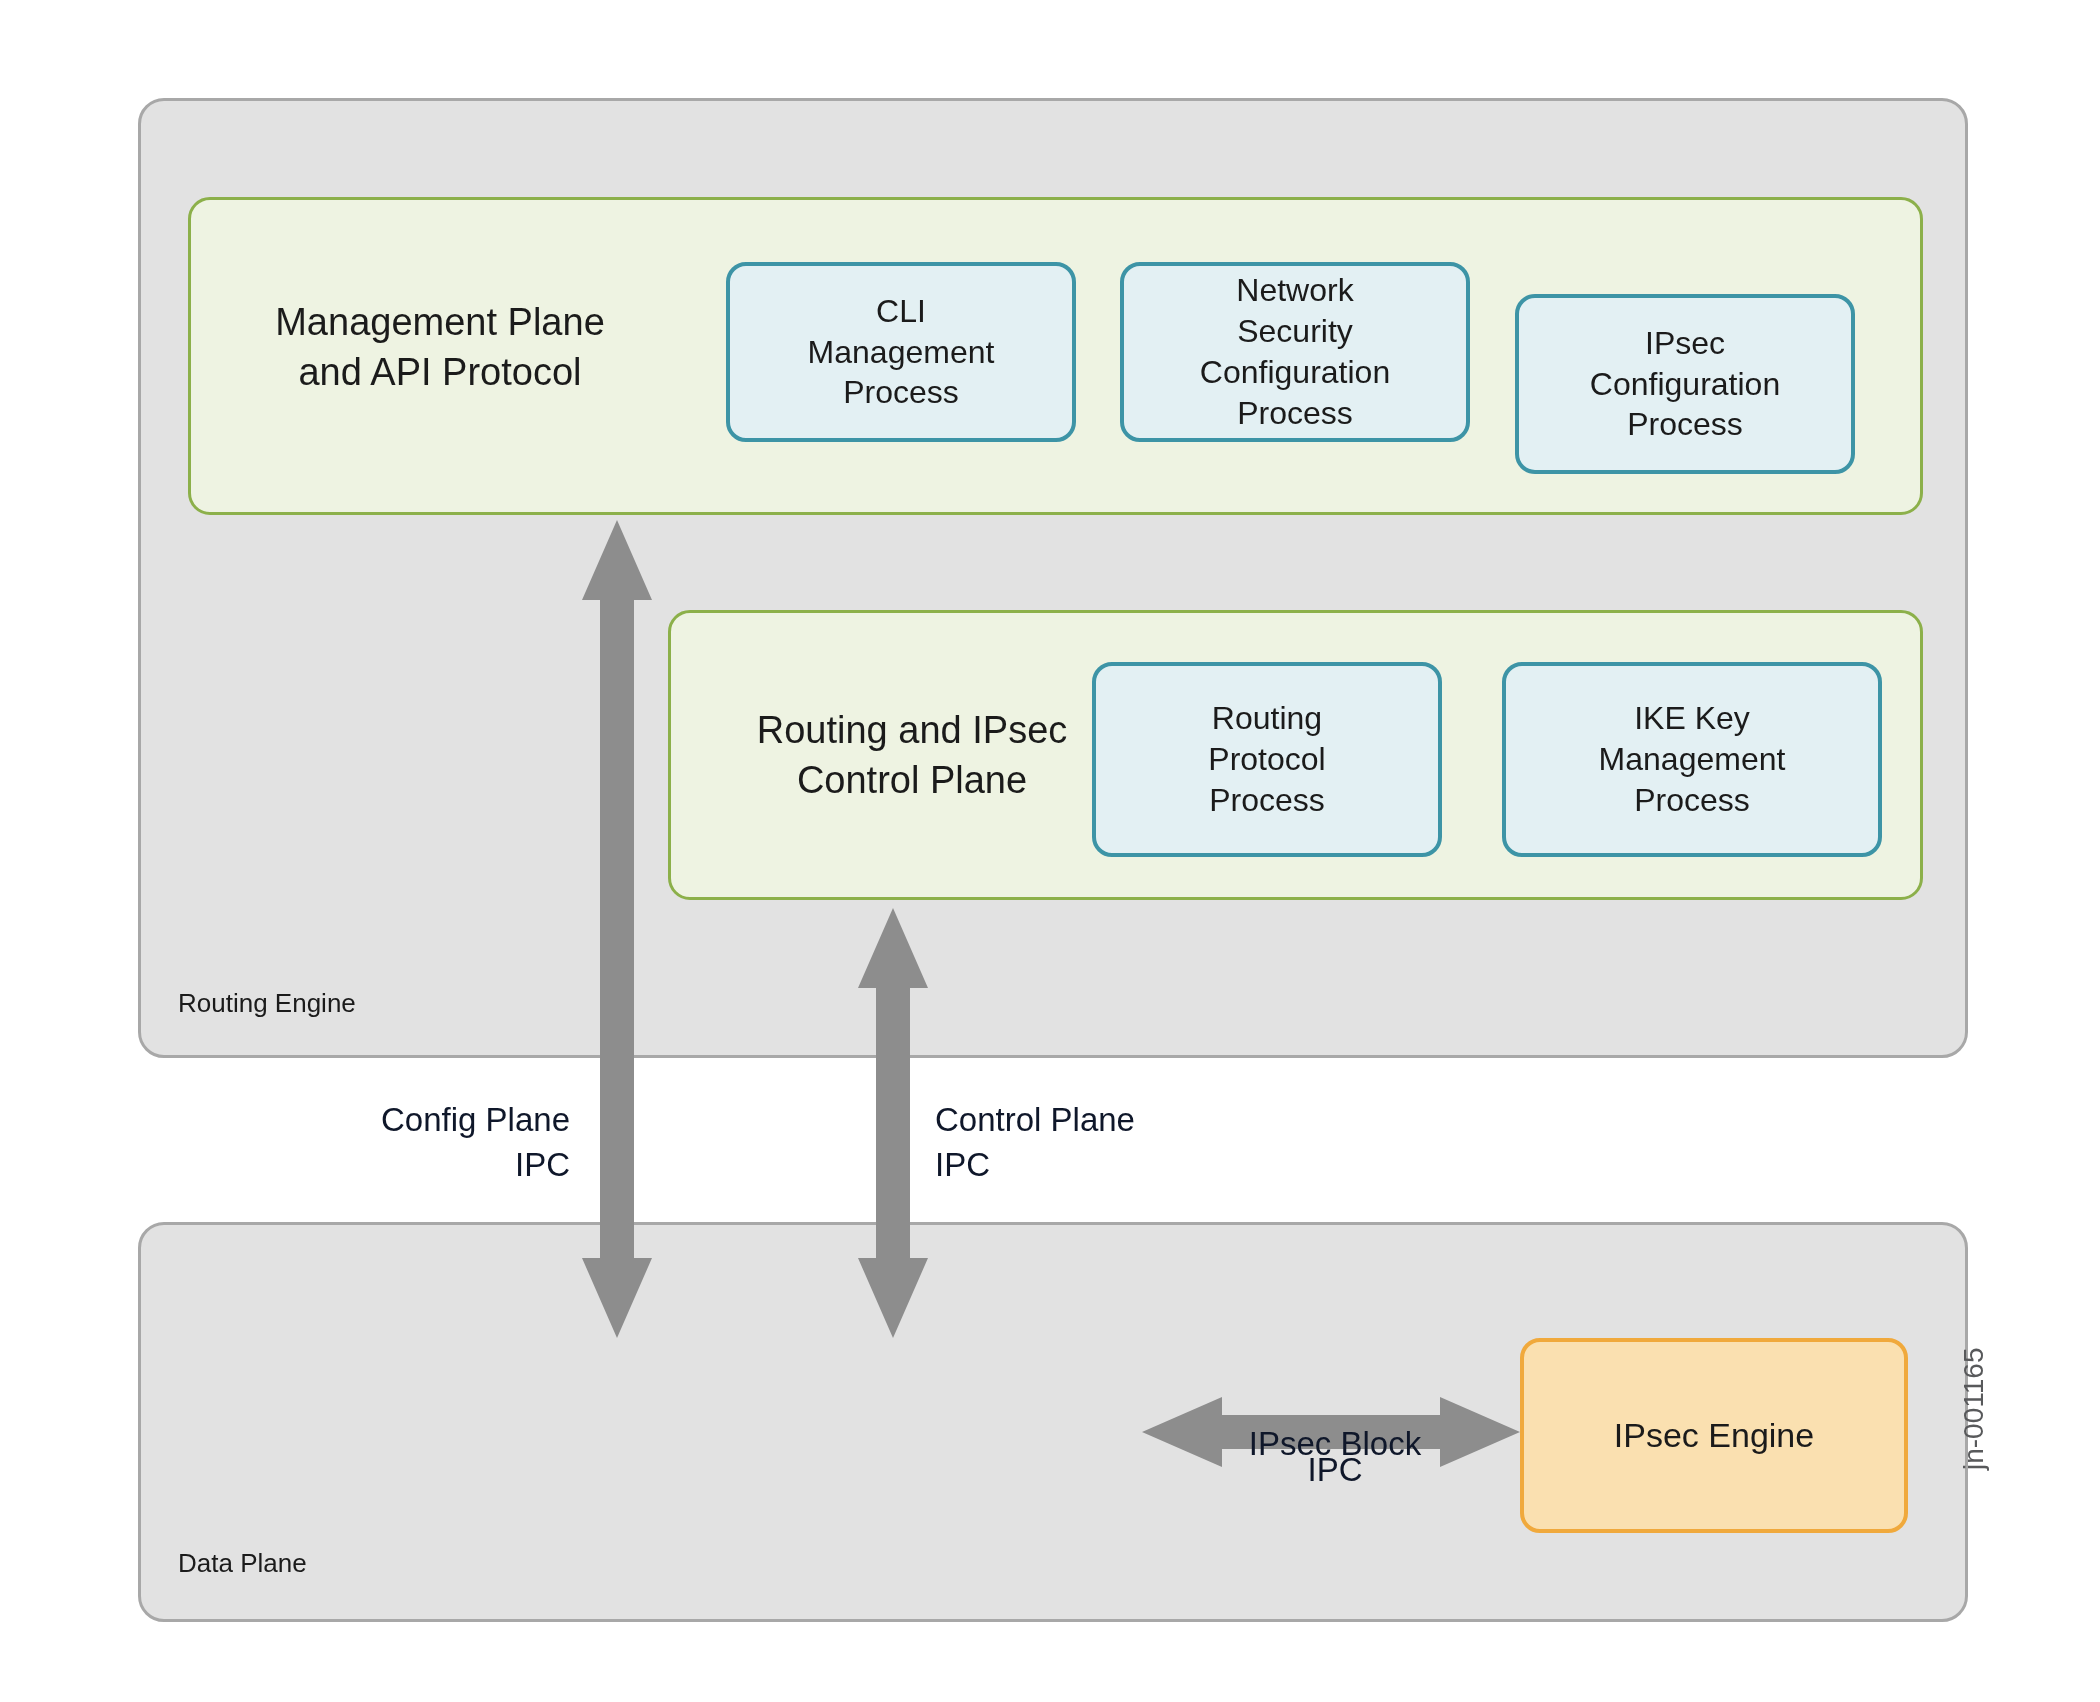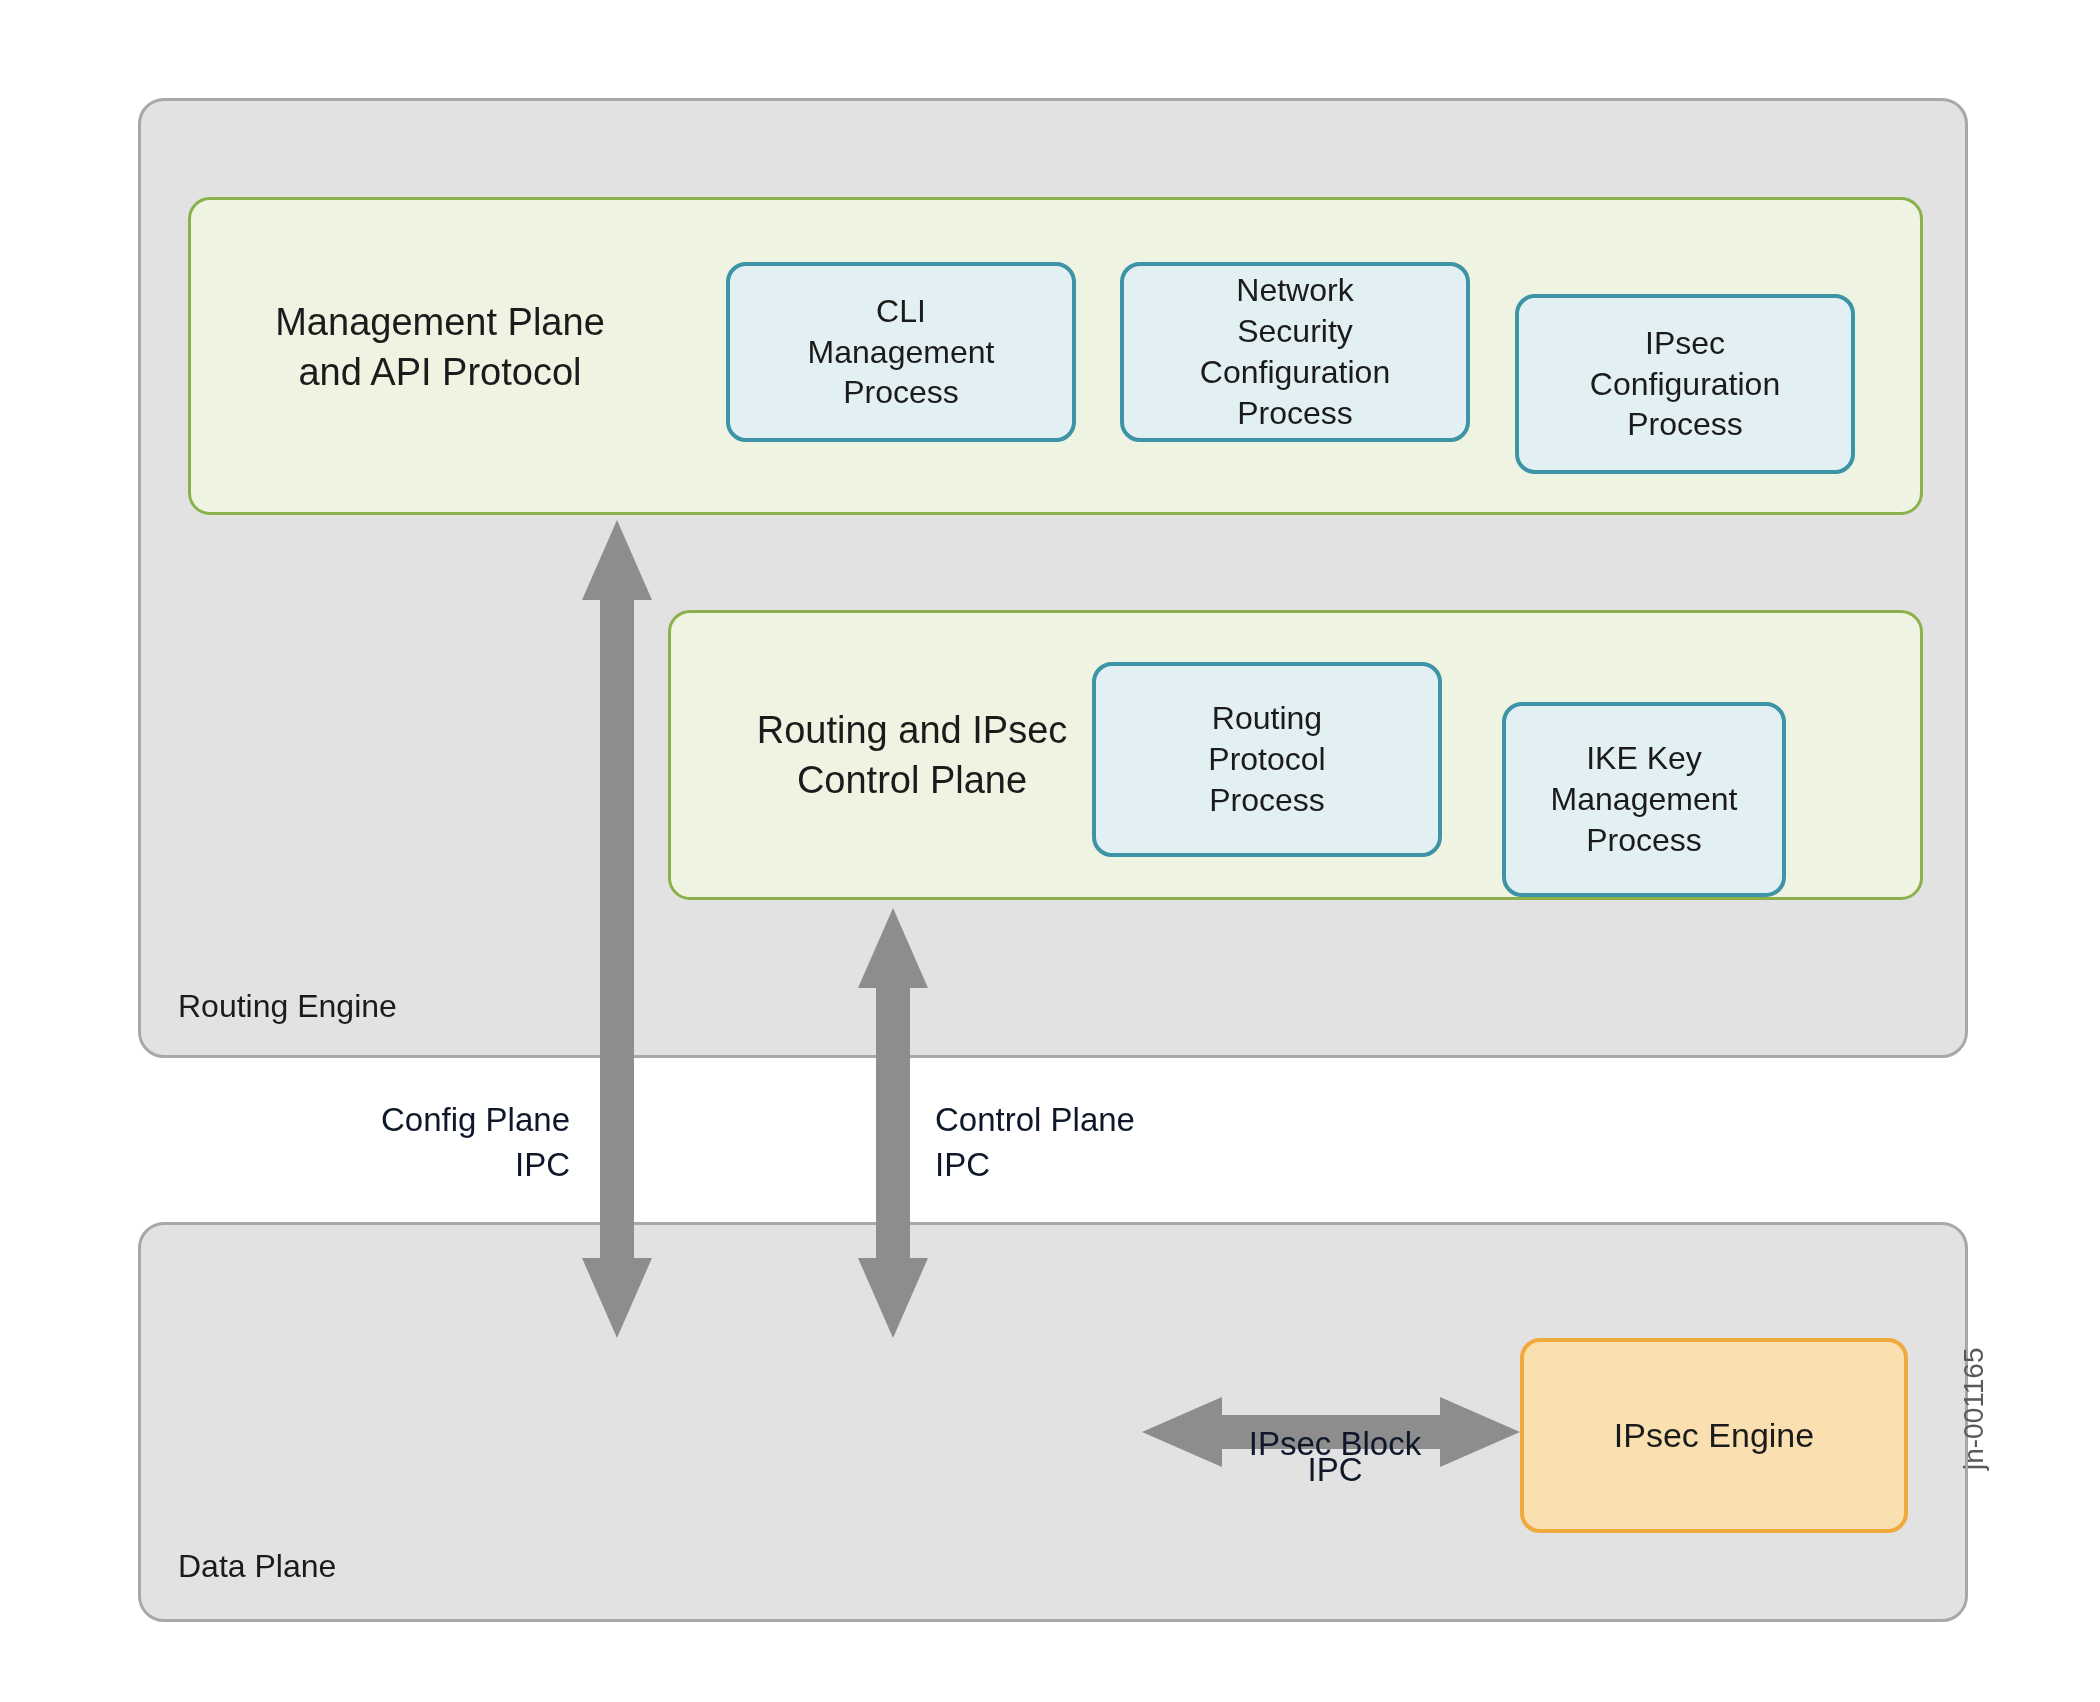--- a/index.html
+++ b/index.html
@@ -24,21 +24,21 @@
     background: #e2e2e2;
     border: 3px solid #a8a8a8;
     border-radius: 26px;
     box-sizing: border-box;
   }
   #routing-engine-panel { left: 138px; top: 98px; width: 1830px; height: 960px; }
   #data-plane-panel     { left: 138px; top: 1222px; width: 1830px; height: 400px; }
 
   .plane-label {
     position: absolute;
-    font-size: 32px;
+    font-size: 26px;
     color: #1b1b1b;
     white-space: nowrap;
   }
   #routing-engine-label { left: 178px; top: 988px; }
   #data-plane-label     { left: 178px; top: 1548px; }
 
   
   .group-box {
     position: absolute;
     background: #eef3e2;
@@ -84,21 +84,21 @@
     font-size: 32px;
     line-height: 1.28;
     color: #1b1b1b;
     white-space: pre-line;
     padding: 6px;
   }
   #proc-cli        { left: 726px;  top: 262px; width: 350px; height: 180px; }
   #proc-netsec     { left: 1120px; top: 262px; width: 350px; height: 180px; }
   #proc-ipsec-conf { left: 1515px; top: 262px; width: 340px; height: 180px; margin-top: 32px; }
   #proc-routing    { left: 1092px; top: 662px; width: 350px; height: 195px; }
-  #proc-ike        { left: 1502px; top: 662px; width: 284px; height: 195px; margin-top: 40px; }
+  #proc-ike        { left: 1502px; top: 662px; width: 380px; height: 195px; }
 
   
   .data-box {
     position: absolute;
     background: #fae0b0;
     border: 4px solid #f0a93c;
     border-radius: 20px;
     box-sizing: border-box;
     display: flex;
     align-items: center;

